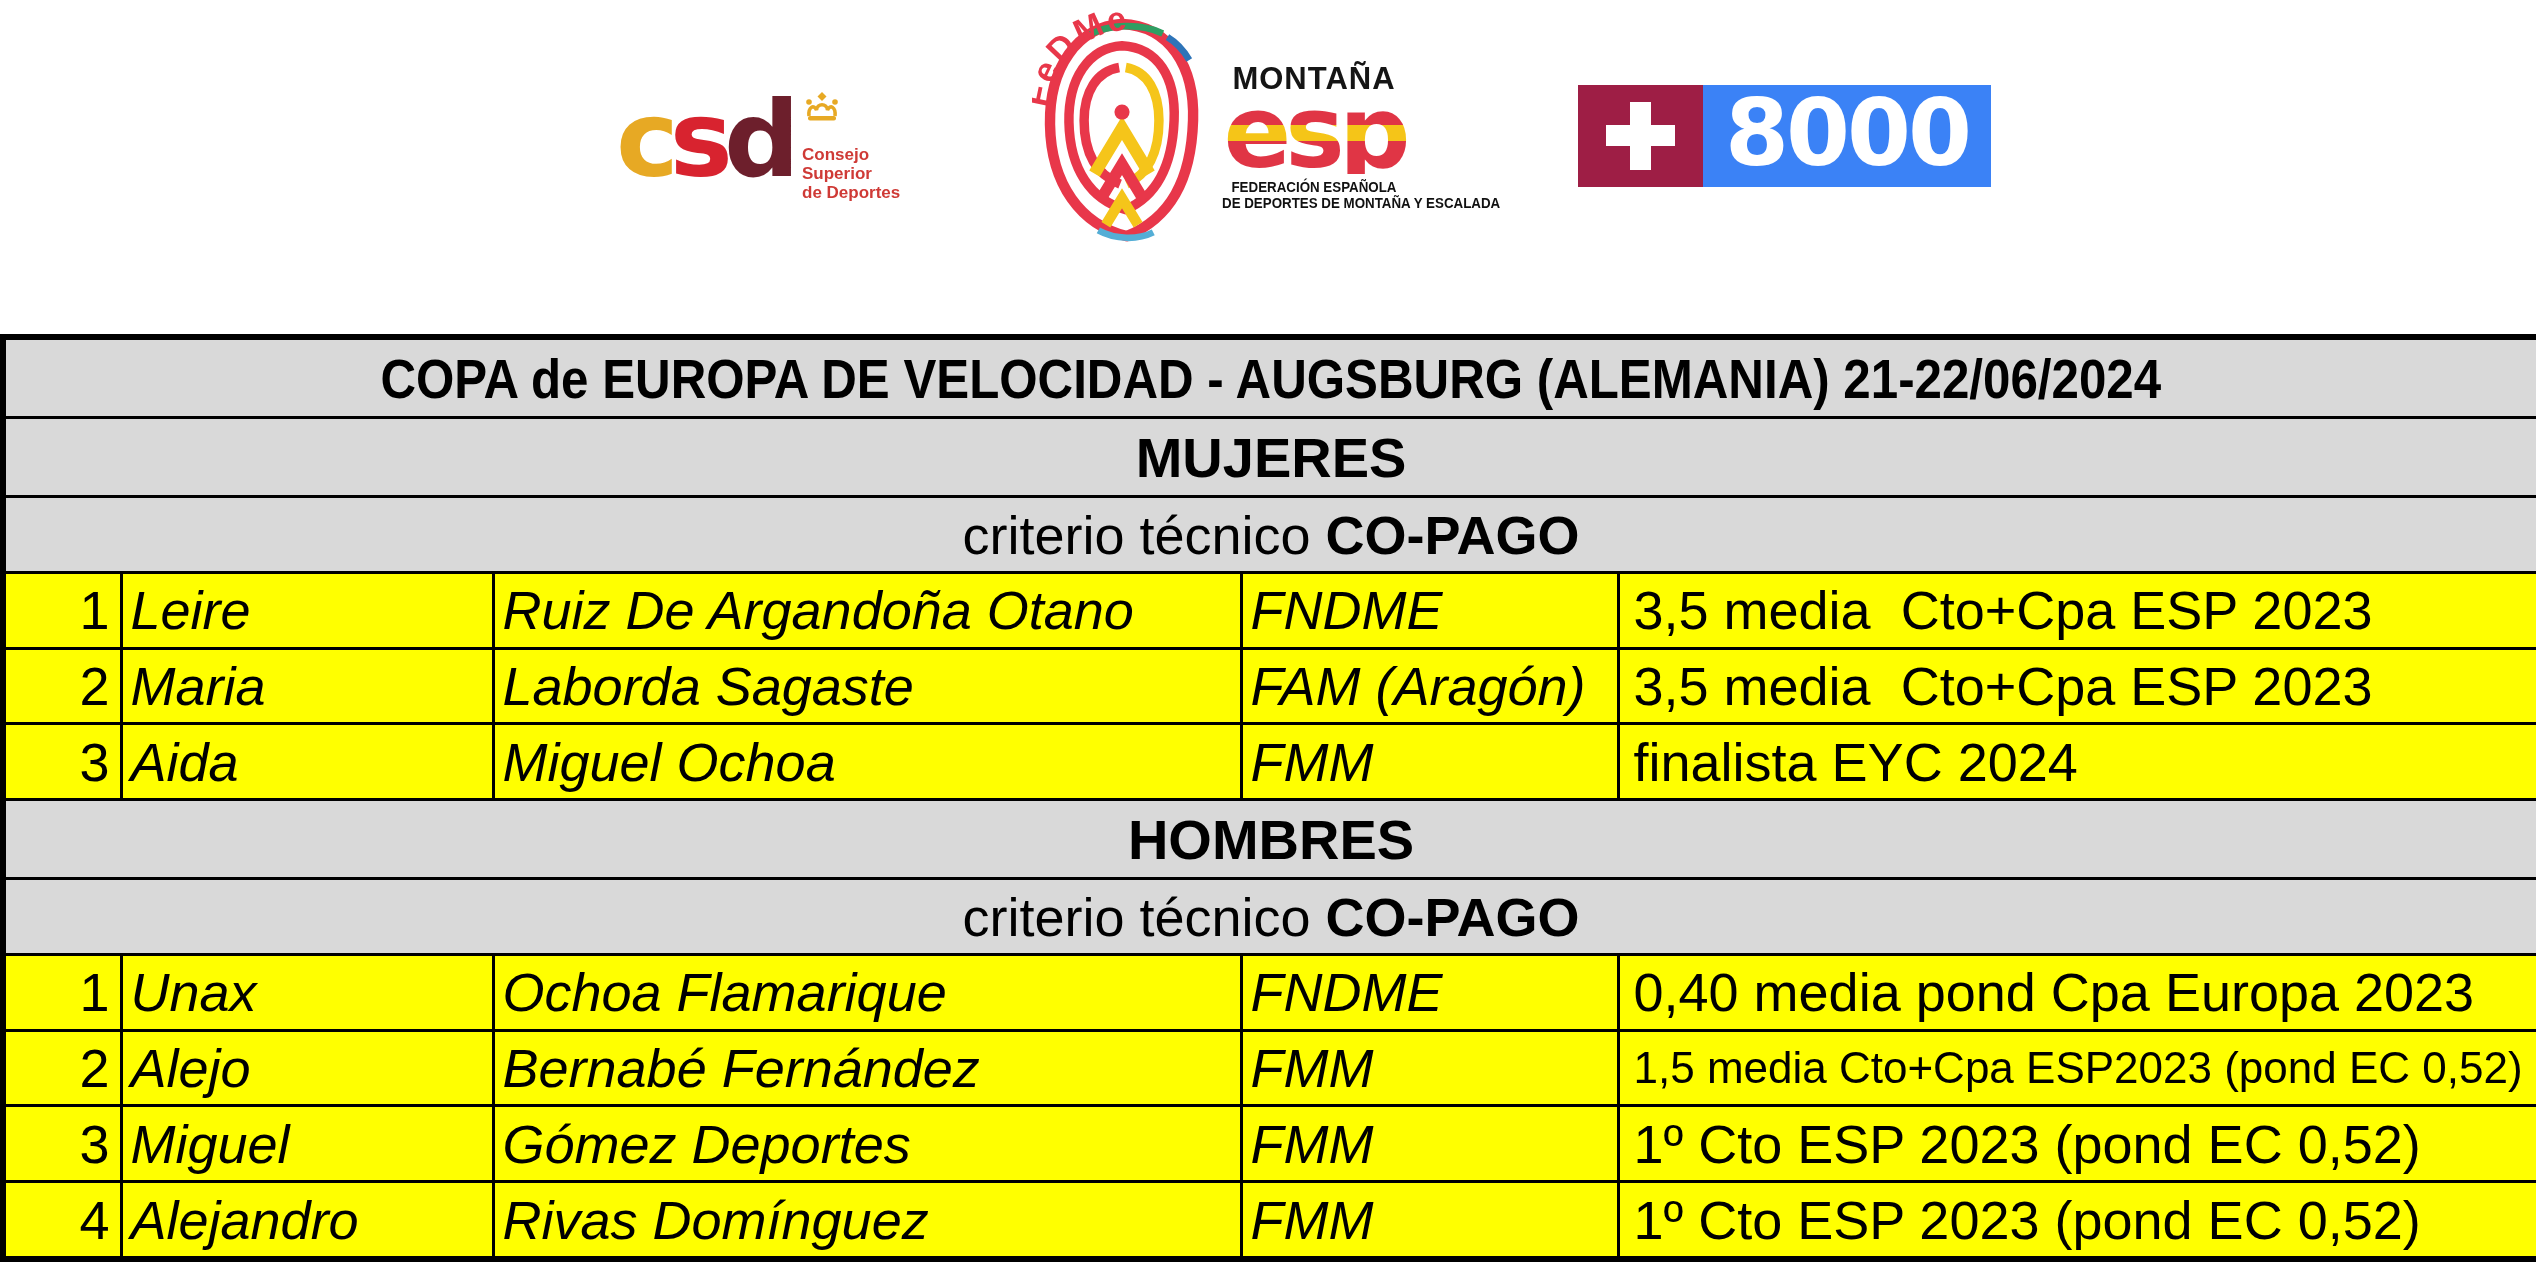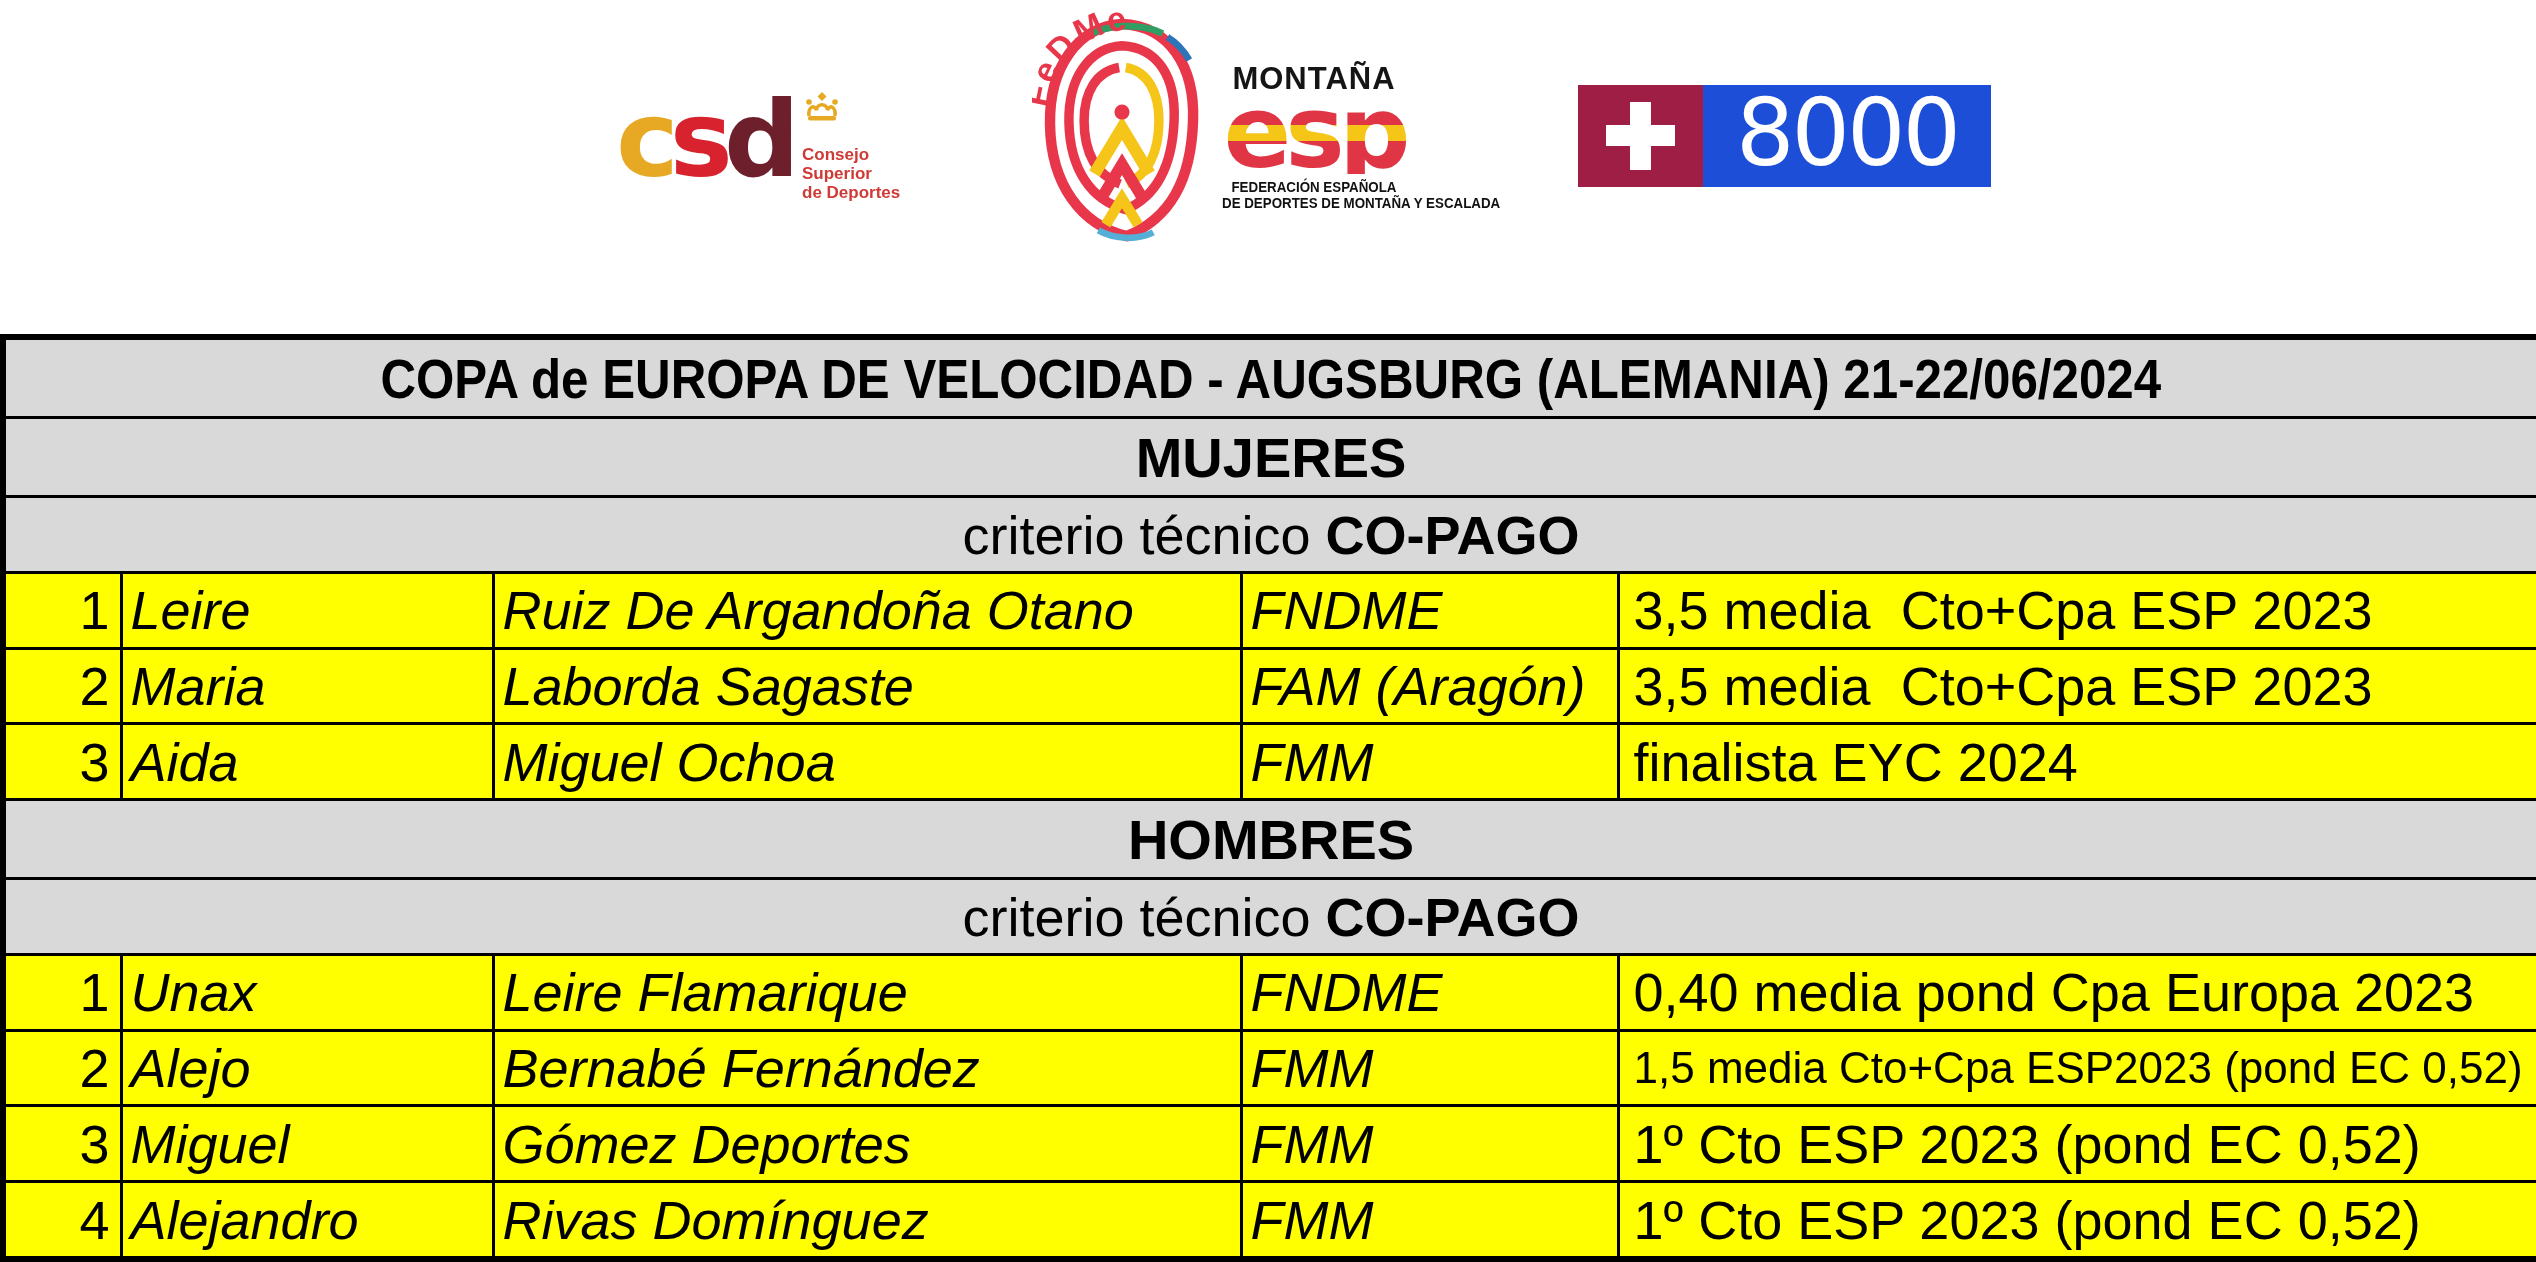--- a/index.html
+++ b/index.html
@@ -31,23 +31,23 @@
                -webkit-background-clip:text;background-clip:text;color:transparent;}
   }
   .fedme-sub{margin-top:6px;color:#111;font-weight:bold;font-size:14.5px;line-height:15px;
              transform:scaleX(0.92);transform-origin:center;white-space:nowrap;}
 
   
   .p8000-logo{position:absolute;left:1578px;top:85px;height:102px;display:flex;}
   .p8000-plusbox{position:relative;width:125px;height:102px;background:#9e1e45;}
   .p8000-plusbox .bar-v{position:absolute;left:52px;top:17px;width:21px;height:68px;background:#fff;}
   .p8000-plusbox .bar-h{position:absolute;left:28px;top:40px;width:69px;height:21px;background:#fff;}
-  .p8000-numbox{width:288px;height:102px;background:#1d4ed8;color:#fff;display:flex;align-items:center;
+  .p8000-numbox{width:288px;height:102px;background:#3b82f6;color:#fff;display:flex;align-items:center;
                 justify-content:center;font-family:"DejaVu Sans","Liberation Sans",sans-serif;
-                font-weight:400;font-size:92px;letter-spacing:-3px;line-height:1;padding-bottom:4px;box-sizing:border-box;}
+                font-weight:700;font-size:92px;letter-spacing:-3px;line-height:1;padding-bottom:4px;box-sizing:border-box;}
 
   
   table.results{position:absolute;left:0;top:334px;width:2536px;height:928px;border-collapse:collapse;
                 table-layout:fixed;background:#fff;}
   table.results{border:6px solid #000;}
   table.results td{border:3px solid #000;vertical-align:middle;overflow:hidden;}
   td.gray{background:#d9d9d9;text-align:center;}
   td.title-cell{font-weight:bold;font-size:56px;}
   td.title-cell .squeeze{display:inline-block;transform:scaleX(0.88);transform-origin:center;white-space:nowrap;}
   td.section-header{font-weight:bold;font-size:56px;}
@@ -166,21 +166,21 @@
         </tr>
         <tr>
           <td colspan="5" class="gray section-header">HOMBRES</td>
         </tr>
         <tr>
           <td colspan="5" class="gray criterio"><span>criterio técnico </span><b>CO-PAGO</b></td>
         </tr>
         <tr>
           <td class="data cell-number">1</td>
           <td class="data cell-first-name">Unax</td>
-          <td class="data cell-last-name">Leire Flamarique</td>
+          <td class="data cell-last-name">Ochoa Flamarique</td>
           <td class="data cell-federation">FNDME</td>
           <td class="data cell-criteria">0,40 media pond Cpa Europa 2023</td>
         </tr>
         <tr>
           <td class="data cell-number">2</td>
           <td class="data cell-first-name">Alejo</td>
           <td class="data cell-last-name">Bernabé Fernández</td>
           <td class="data cell-federation">FMM</td>
           <td class="data cell-criteria small">1,5 media Cto+Cpa ESP2023 (pond EC 0,52)</td>
         </tr>

